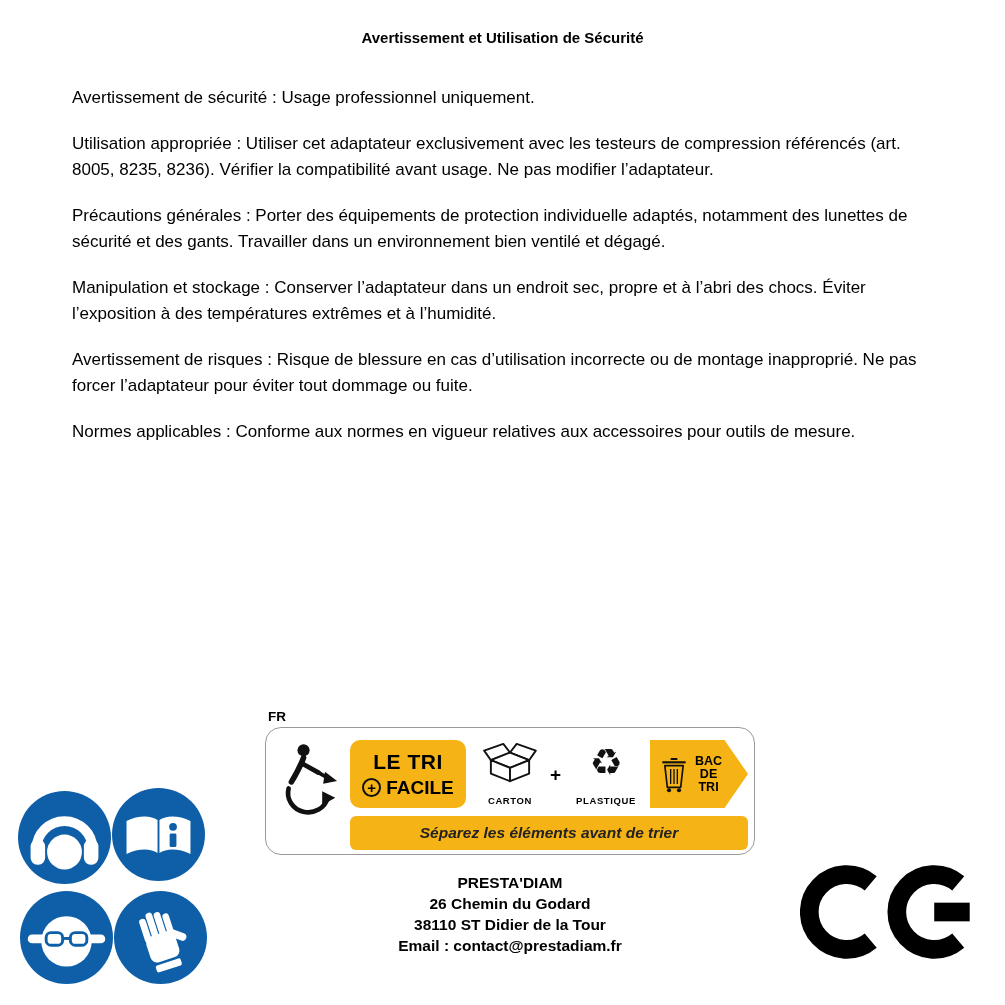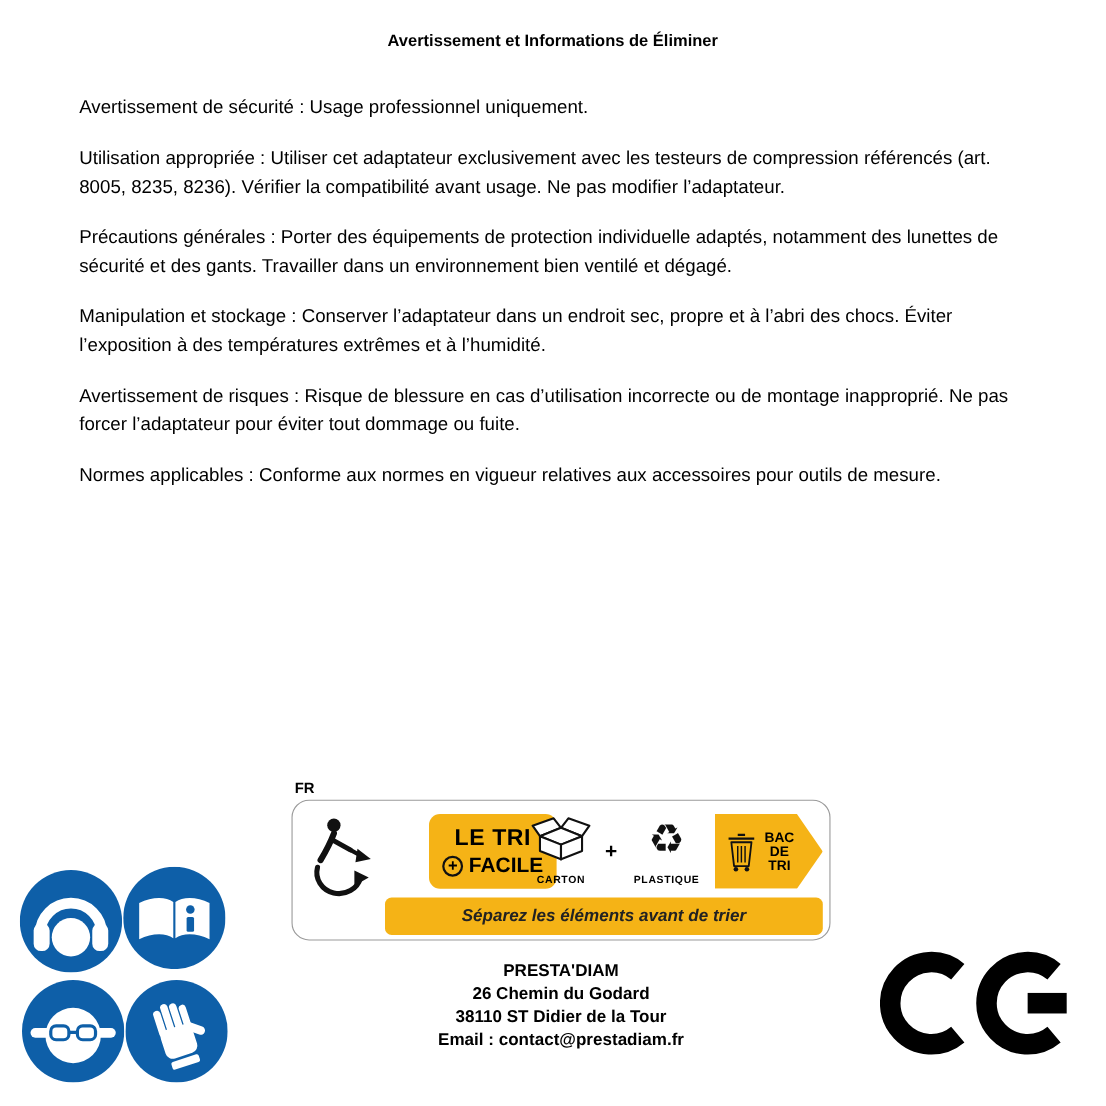--- a/index.html
+++ b/index.html
@@ -22,21 +22,21 @@
   .icoBlue{fill:var(--mandatory_blue);}
   .lens{fill:#fff;stroke:var(--mandatory_blue);stroke-width:3px;}
 
   
   .fr-label{position:absolute;left:268px;top:709px;font-size:13.5px;font-weight:bold;}
   .triman-box{position:absolute;left:265px;top:727px;width:490px;height:128px;
               background:#fff;border:1.5px solid #9a9a9a;border-radius:16px;box-sizing:border-box;}
   .triman-svg{position:absolute;left:8px;top:12px;width:74px;height:82px;}
   .badge{position:absolute;left:84px;top:12px;width:116px;height:68px;
          background:var(--label_yellow);border-radius:10px;display:flex;flex-direction:column;
-         align-items:center;justify-content:center;gap:3px;margin-left:40px;}
+         align-items:center;justify-content:center;gap:3px;}
   .badge-l1{font-size:21px;font-weight:800;letter-spacing:.5px;}
   .badge-l2{display:flex;align-items:center;gap:5px;font-size:19px;font-weight:800;}
   .plusc{width:19px;height:19px;border:2.2px solid #111;border-radius:50%;
          display:flex;align-items:center;justify-content:center;font-size:15px;
          font-weight:800;line-height:1;box-sizing:border-box;}
   .mat{position:absolute;top:14px;height:64px;display:flex;flex-direction:column;
        align-items:center;justify-content:space-between;}
   .mat-carton{left:206px;width:76px;align-items:center;}
   .mat-plastique{left:300px;width:80px;}
   .mat-label{font-size:9.5px;font-weight:bold;letter-spacing:.6px;}
@@ -61,21 +61,21 @@
   .ce-svg{position:absolute;left:800px;top:856px;width:170px;height:112px;}
   .ink{fill:none;stroke:#000;}
   .tri{stroke:#111;fill:none;stroke-linecap:round;}
   .box-line{stroke:#111;fill:#fff;stroke-width:2;stroke-linejoin:round;}
 </style>
 </head>
 <body>
 
 <div class="page">
 
-  <h1 class="title">Avertissement et Informations de Éliminer</h1>
+  <h1 class="title">Avertissement et Utilisation de Sécurité</h1>
 
   <div class="text-block">
     <p>Avertissement de sécurité : Usage professionnel uniquement.</p>
     <p>Utilisation appropriée : Utiliser cet adaptateur exclusivement avec les testeurs de compression référencés (art. 8005, 8235, 8236). Vérifier la compatibilité avant usage. Ne pas modifier l’adaptateur.</p>
     <p>Précautions générales : Porter des équipements de protection individuelle adaptés, notamment des lunettes de sécurité et des gants. Travailler dans un environnement bien ventilé et dégagé.</p>
     <p>Manipulation et stockage : Conserver l’adaptateur dans un endroit sec, propre et à l’abri des chocs. Éviter l’exposition à des températures extrêmes et à l’humidité.</p>
     <p>Avertissement de risques : Risque de blessure en cas d’utilisation incorrecte ou de montage inapproprié. Ne pas forcer l’adaptateur pour éviter tout dommage ou fuite.</p>
     <p>Normes applicables : Conforme aux normes en vigueur relatives aux accessoires pour outils de mesure.</p>
   </div>
 

